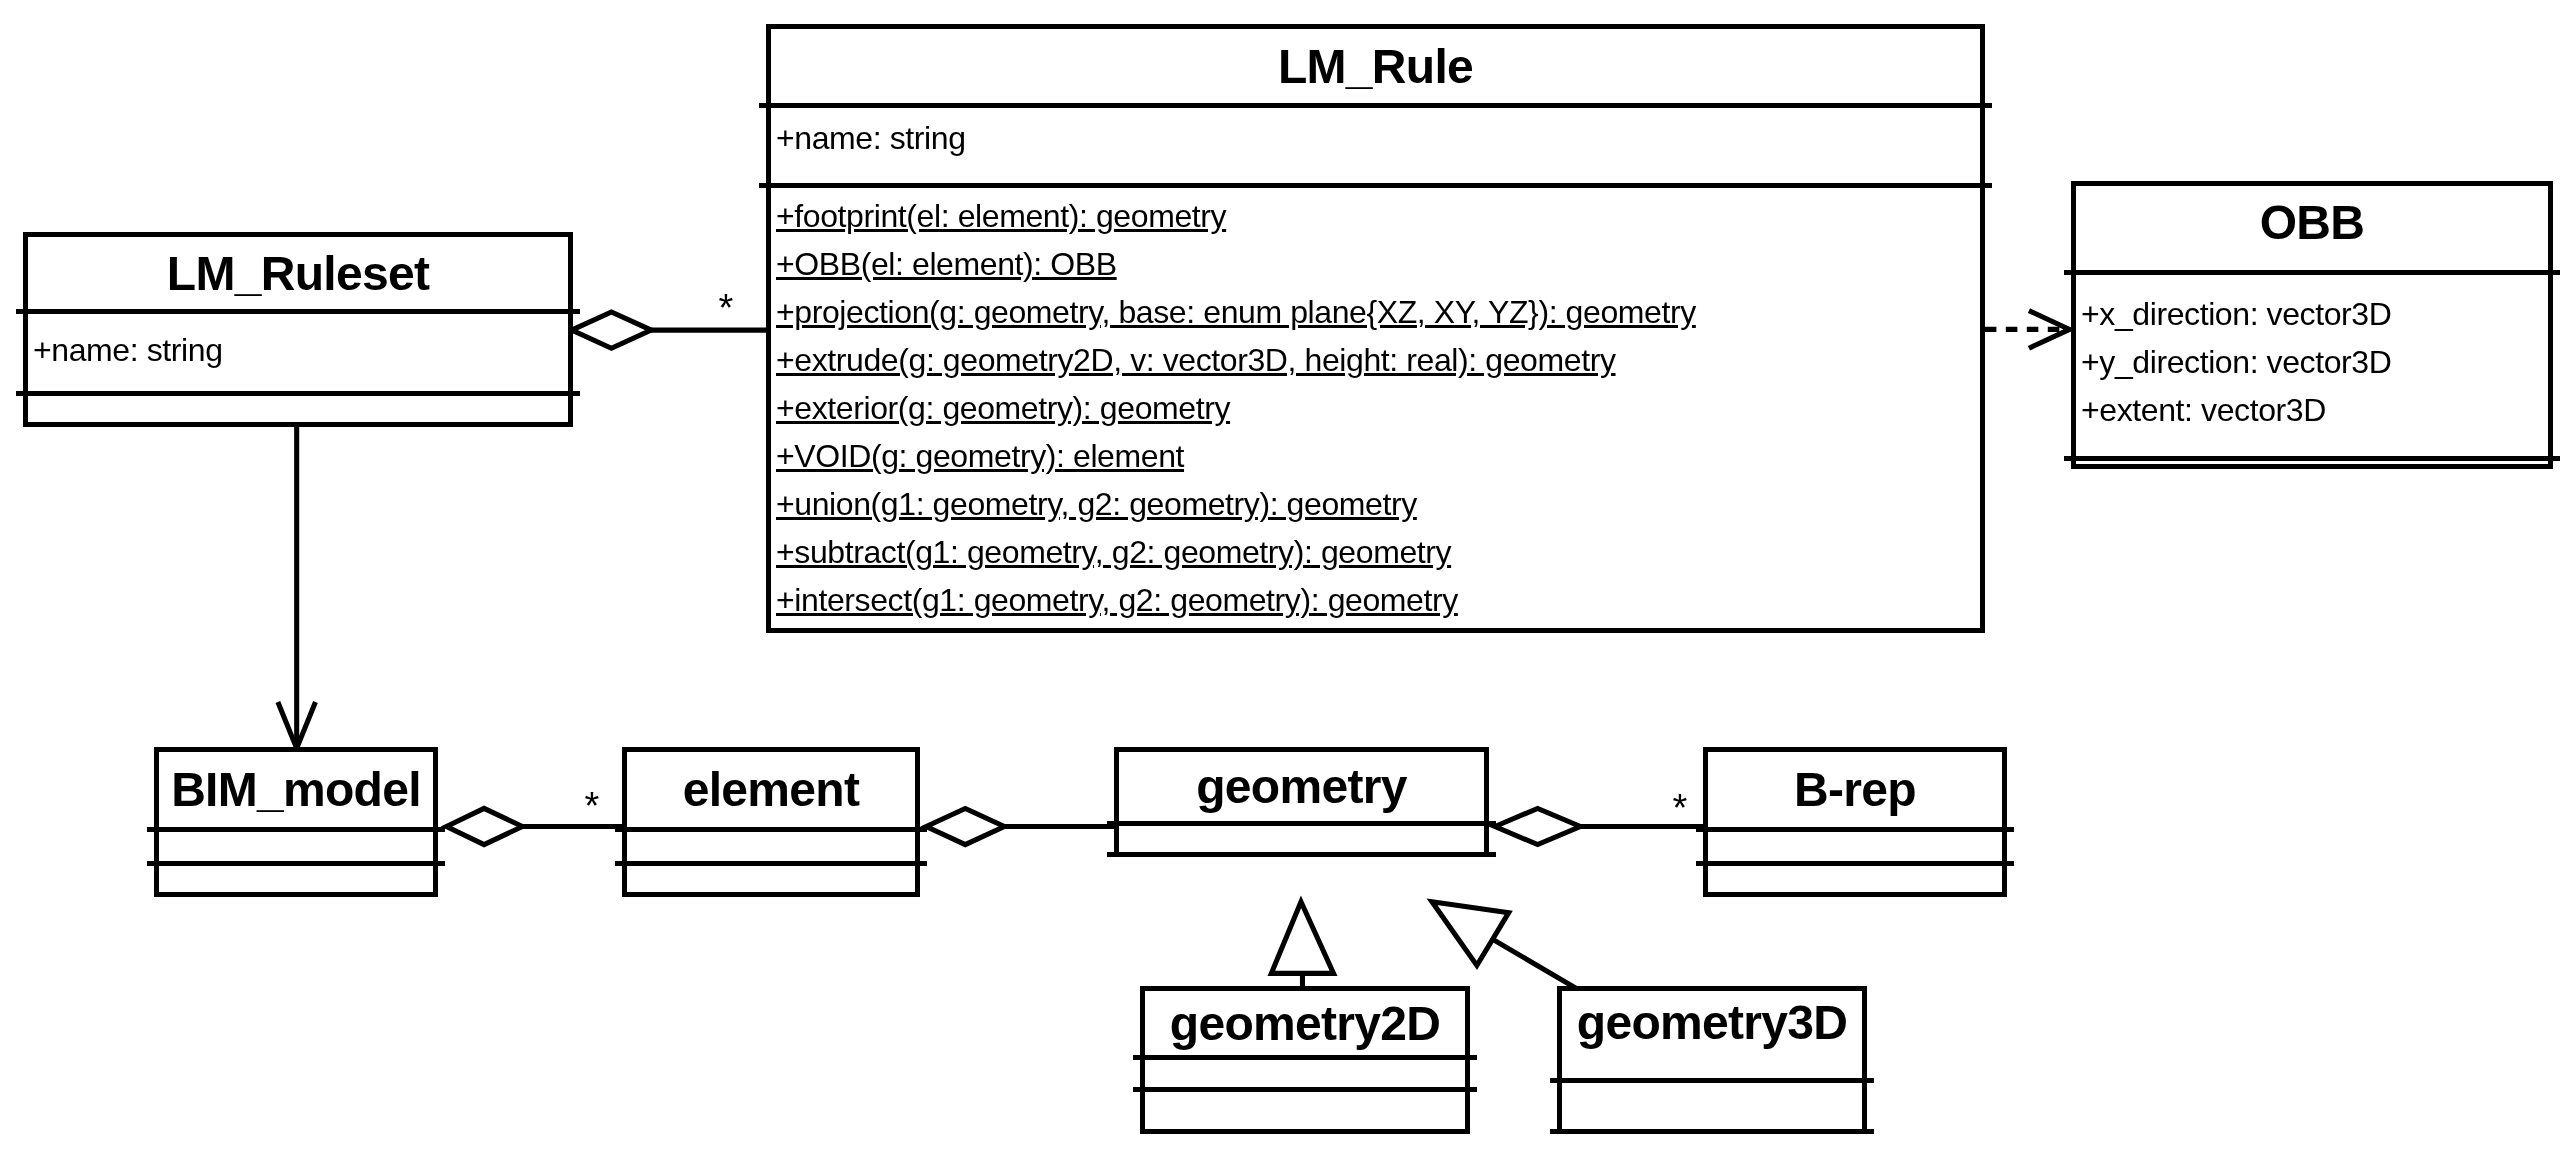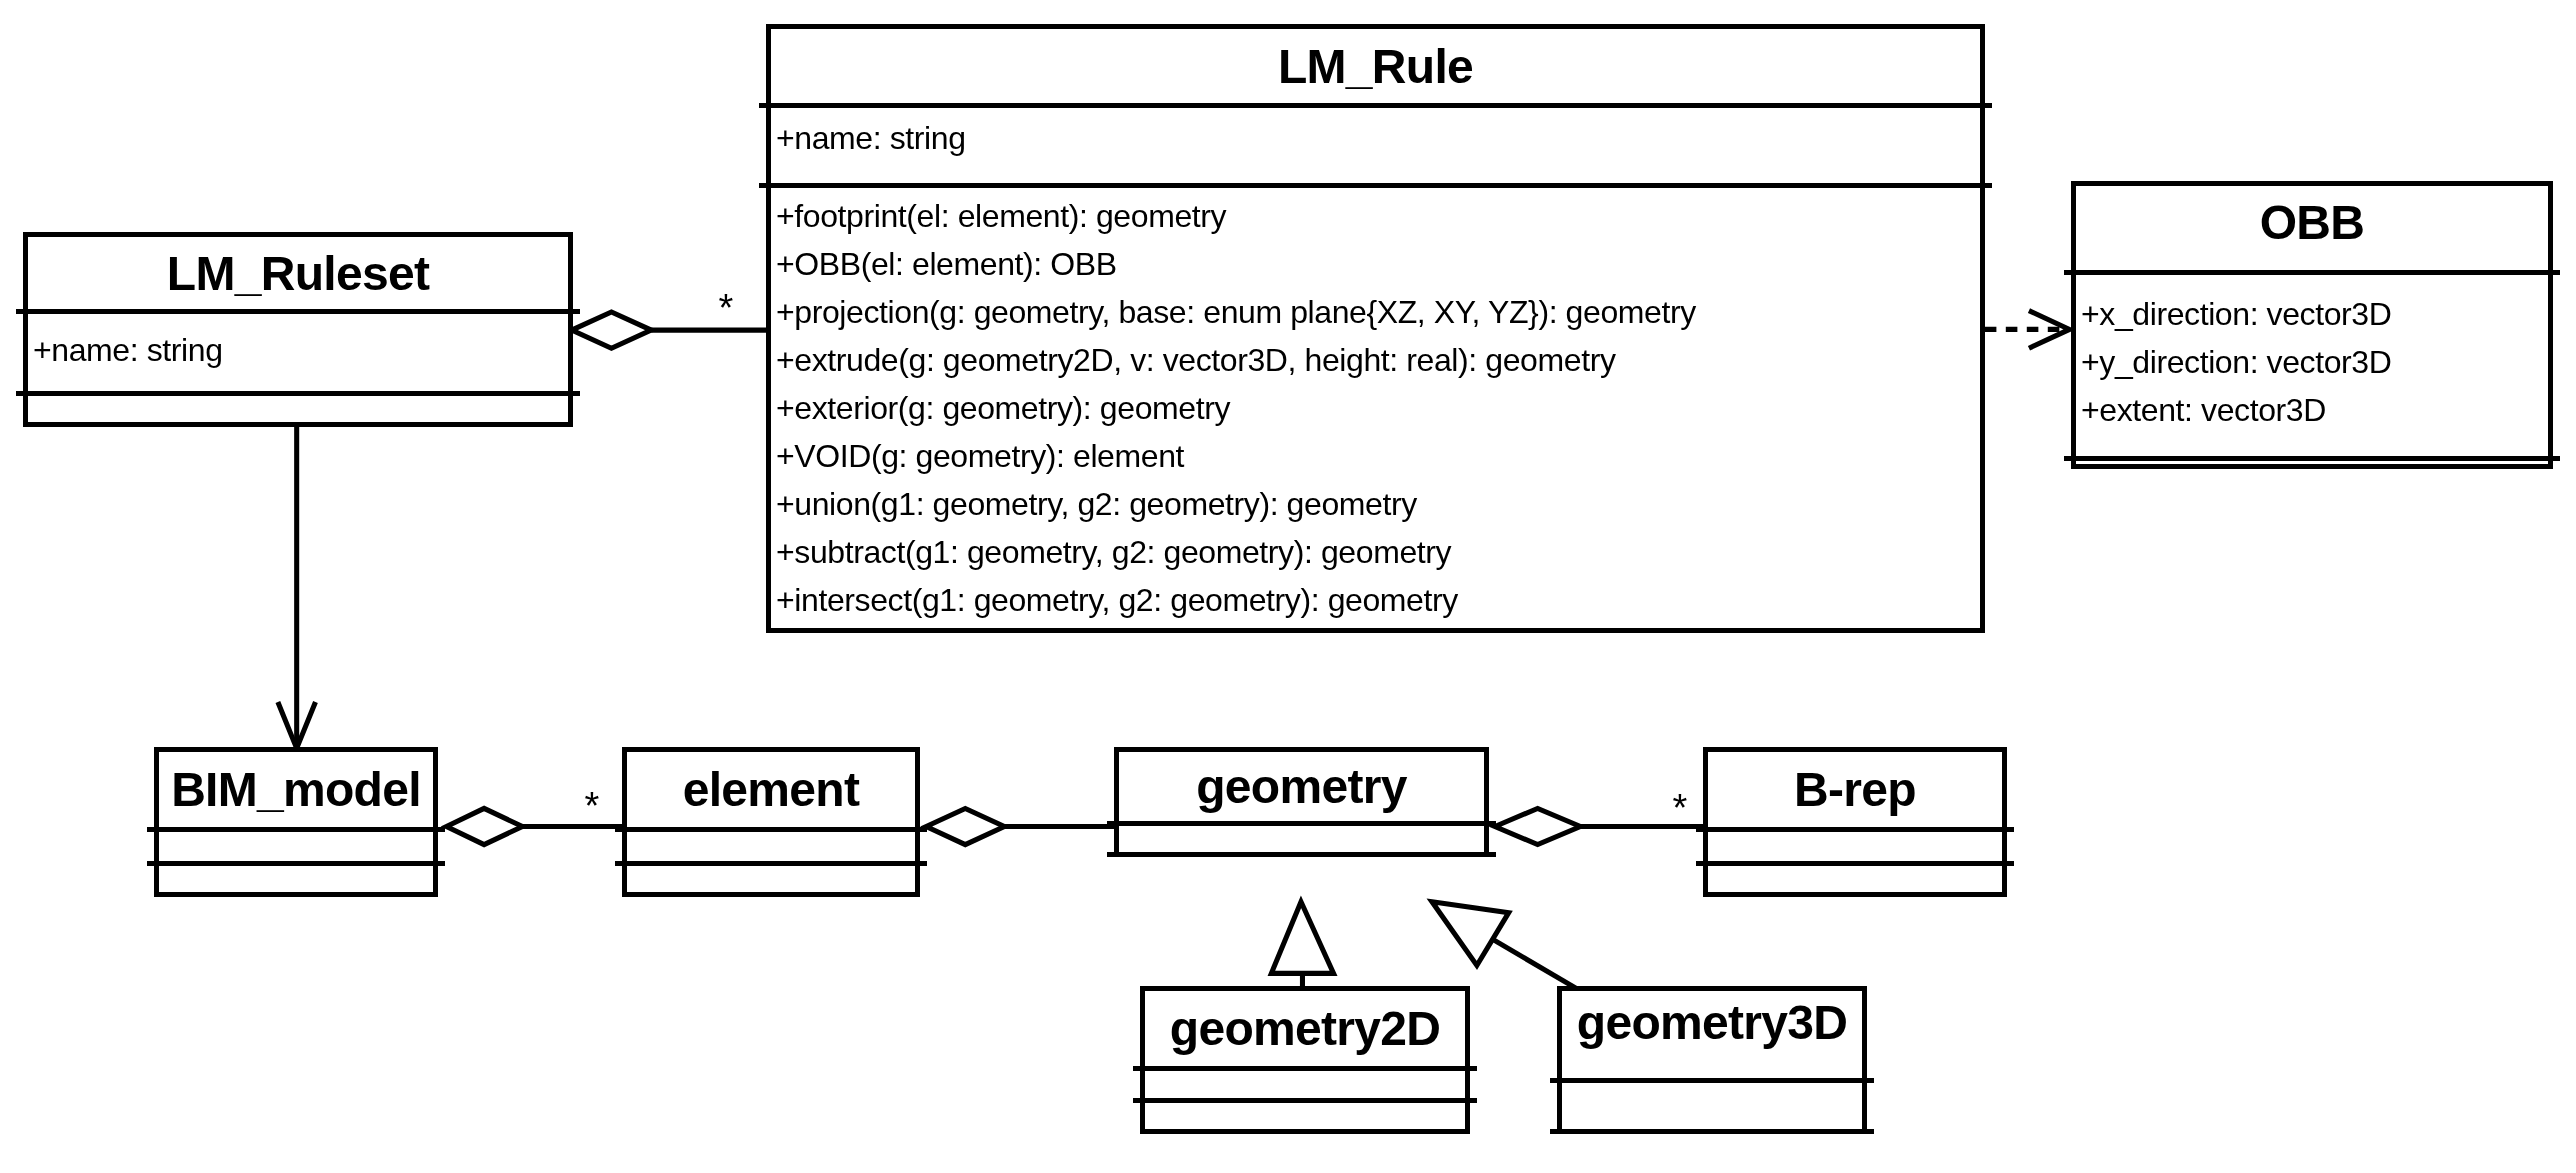--- a/index.html
+++ b/index.html
@@ -58,21 +58,21 @@
     <div class="compartment sep methods" style="flex:1;"></div>
   </div>
 
   <div class="uml-class" style="left:766px;top:24px;width:1219px;height:609px;">
     <div class="compartment title-comp" style="height:74px;">
       <span class="class-title">LM_Rule</span>
     </div>
     <div class="compartment sep attrs" style="height:80px;padding-top:11px;">
       <div class="member">+name: string</div>
     </div>
-    <div class="compartment sep methods" style="flex:1;padding-top:9.4px;">
+    <div class="compartment sep methods" style="flex:1;padding-top:9.4px;text-decoration:underline;">
       <div class="member">+footprint(el: element): geometry</div>
       <div class="member">+OBB(el: element): OBB</div>
       <div class="member">+projection(g: geometry, base: enum plane{XZ, XY, YZ}): geometry</div>
       <div class="member">+extrude(g: geometry2D, v: vector3D, height: real): geometry</div>
       <div class="member">+exterior(g: geometry): geometry</div>
       <div class="member">+VOID(g: geometry): element</div>
       <div class="member">+union(g1: geometry, g2: geometry): geometry</div>
       <div class="member">+subtract(g1: geometry, g2: geometry): geometry</div>
       <div class="member">+intersect(g1: geometry, g2: geometry): geometry</div>
     </div>
@@ -116,21 +116,21 @@
 
   <div class="uml-class" style="left:1703px;top:747px;width:304px;height:150px;">
     <div class="compartment title-comp" style="height:75px;">
       <span class="class-title">B-rep</span>
     </div>
     <div class="compartment sep" style="height:34px;"></div>
     <div class="compartment sep" style="flex:1;"></div>
   </div>
 
   <div class="uml-class" style="left:1140px;top:986px;width:330px;height:148px;">
-    <div class="compartment title-comp" style="height:75px;">
+    <div class="compartment title-comp" style="height:64px;">
       <span class="class-title">geometry2D</span>
     </div>
     <div class="compartment sep" style="height:32px;"></div>
     <div class="compartment sep" style="flex:1;"></div>
   </div>
 
   <div class="uml-class" style="left:1557px;top:986px;width:310px;height:148px;gap:24px;">
     <div class="compartment title-comp" style="height:75px;">
       <span class="class-title">geometry3D</span>
     </div>

